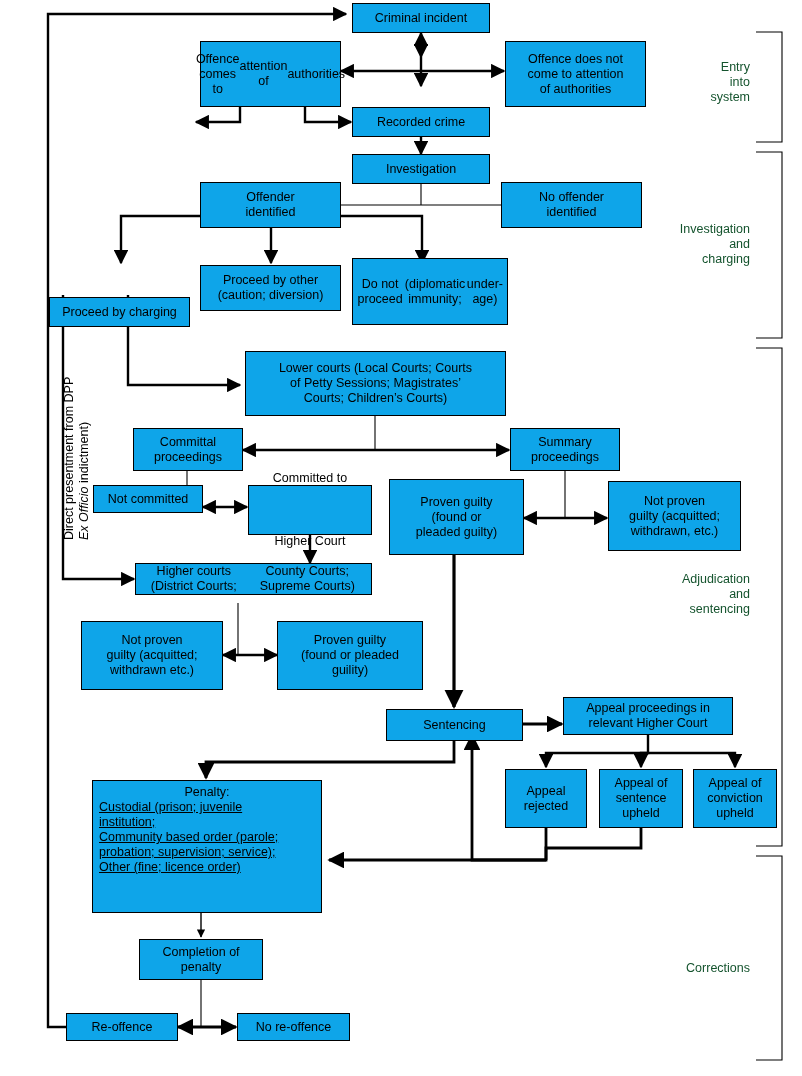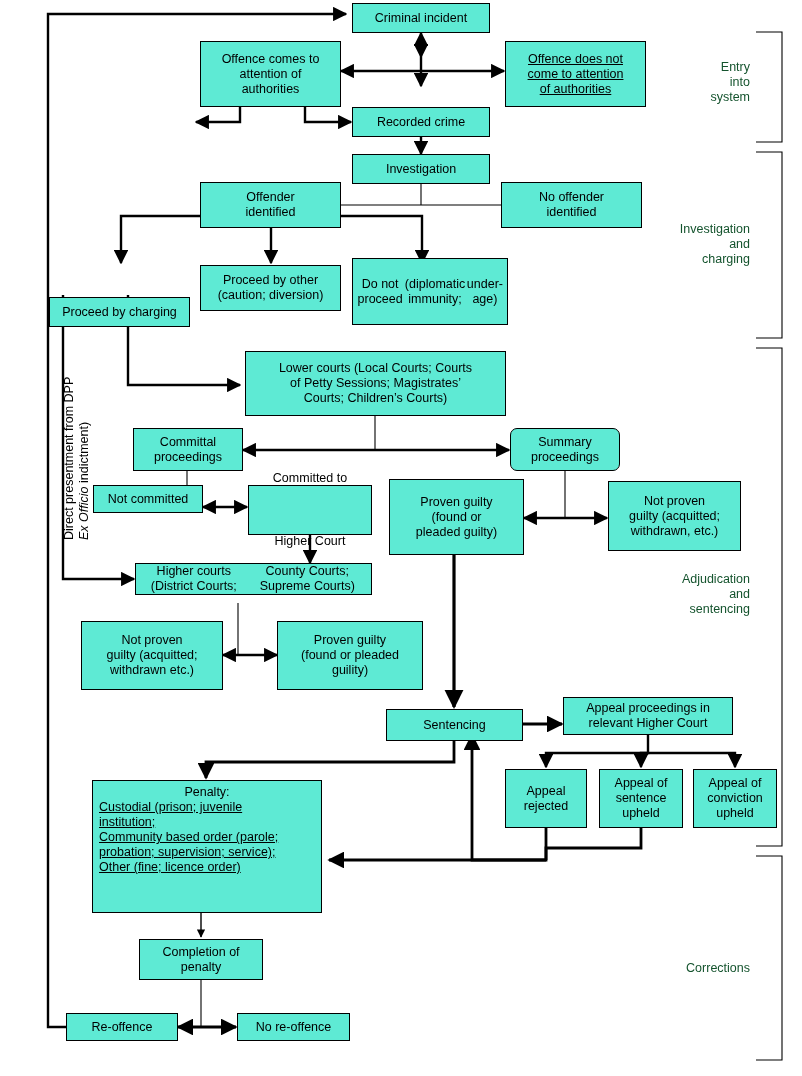--- a/index.html
+++ b/index.html
@@ -1,19 +1,19 @@
 <!DOCTYPE html>
 <html><head>
 <meta charset="utf-8">
 <style>
   html,body{margin:0;padding:0;background:#ffffff;}
   body{font-family:"Liberation Sans","DejaVu Sans",sans-serif;color:#000000;}
   #page{position:relative;width:802px;height:1076px;overflow:hidden;background:#fff;}
   #svg-layer{position:absolute;left:0;top:0;width:802px;height:1076px;}
-  .node{position:absolute;box-sizing:border-box;border:1px solid #000;background:#5eead4;
+  .node{position:absolute;box-sizing:border-box;border:1px solid #000;background:#0ea5e9;
         display:flex;align-items:center;justify-content:center;text-align:center;
         font-size:12.5px;line-height:15px;padding:2px 4px;}
   .node.leftal{text-align:left;justify-content:flex-start;display:block;padding:4px 6px;}
   .seclabel{position:absolute;text-align:right;font-size:12.5px;line-height:15px;color:#14532d;}
   .vlabel{position:absolute;font-size:12.5px;line-height:14px;white-space:nowrap;
           transform-origin:0 0;transform:rotate(-90deg);}
   .vlabel i{font-style:italic;}
   .pen-title{display:block;text-align:center;}
   .pen-line{display:block;text-align:left;text-decoration:underline;}
 </style>
@@ -106,27 +106,27 @@
       <path d="M 756 152 L 782 152 L 782 338 L 756 338" stroke-width="1.1"></path>
       <path d="M 756 348 L 782 348 L 782 846 L 756 846" stroke-width="1.1"></path>
       <path d="M 756 856 L 782 856 L 782 1060 L 756 1060" stroke-width="1.1"></path>
     </g>
   </svg>
 
   <div class="node" style="left:352px;top:3px;width:138px;height:30px;">
     <span>Criminal incident</span>
   </div>
 
-  <div class="node" style="left:200px;top:41px;width:141px;height:66px;flex-direction:column;">
+  <div class="node" style="left:200px;top:41px;width:141px;height:66px;flex-direction:row;">
     <span>Offence comes to</span>
     <span>attention of</span>
     <span>authorities</span>
   </div>
 
-  <div class="node" style="left:505px;top:41px;width:141px;height:66px;flex-direction:column;text-decoration:underline;">
+  <div class="node" style="left:505px;top:41px;width:141px;height:66px;flex-direction:column;">
     <span>Offence does not</span>
     <span>come to attention</span>
     <span>of authorities</span>
   </div>
 
 
   <div class="node" style="left:352px;top:107px;width:138px;height:30px;">
     <span>Recorded crime</span>
   </div>
 
@@ -163,21 +163,21 @@
     <span>Lower courts (Local Courts; Courts</span>
     <span>of Petty Sessions; Magistrates’</span>
     <span>Courts; Children’s Courts)</span>
   </div>
 
   <div class="node" style="left:133px;top:428px;width:110px;height:43px;flex-direction:column;">
     <span>Committal</span>
     <span>proceedings</span>
   </div>
 
-  <div class="node" style="left:510px;top:428px;width:110px;height:43px;flex-direction:column;border-radius:7px;">
+  <div class="node" style="left:510px;top:428px;width:110px;height:43px;flex-direction:column;">
     <span>Summary</span>
     <span>proceedings</span>
   </div>
 
   <div class="node" style="left:93px;top:485px;width:110px;height:28px;">
     <span>Not committed</span>
   </div>
 
   <div class="node" style="left:248px;top:485px;width:124px;height:50px;flex-direction:column;gap:48px;">
     <span>Committed to</span>

